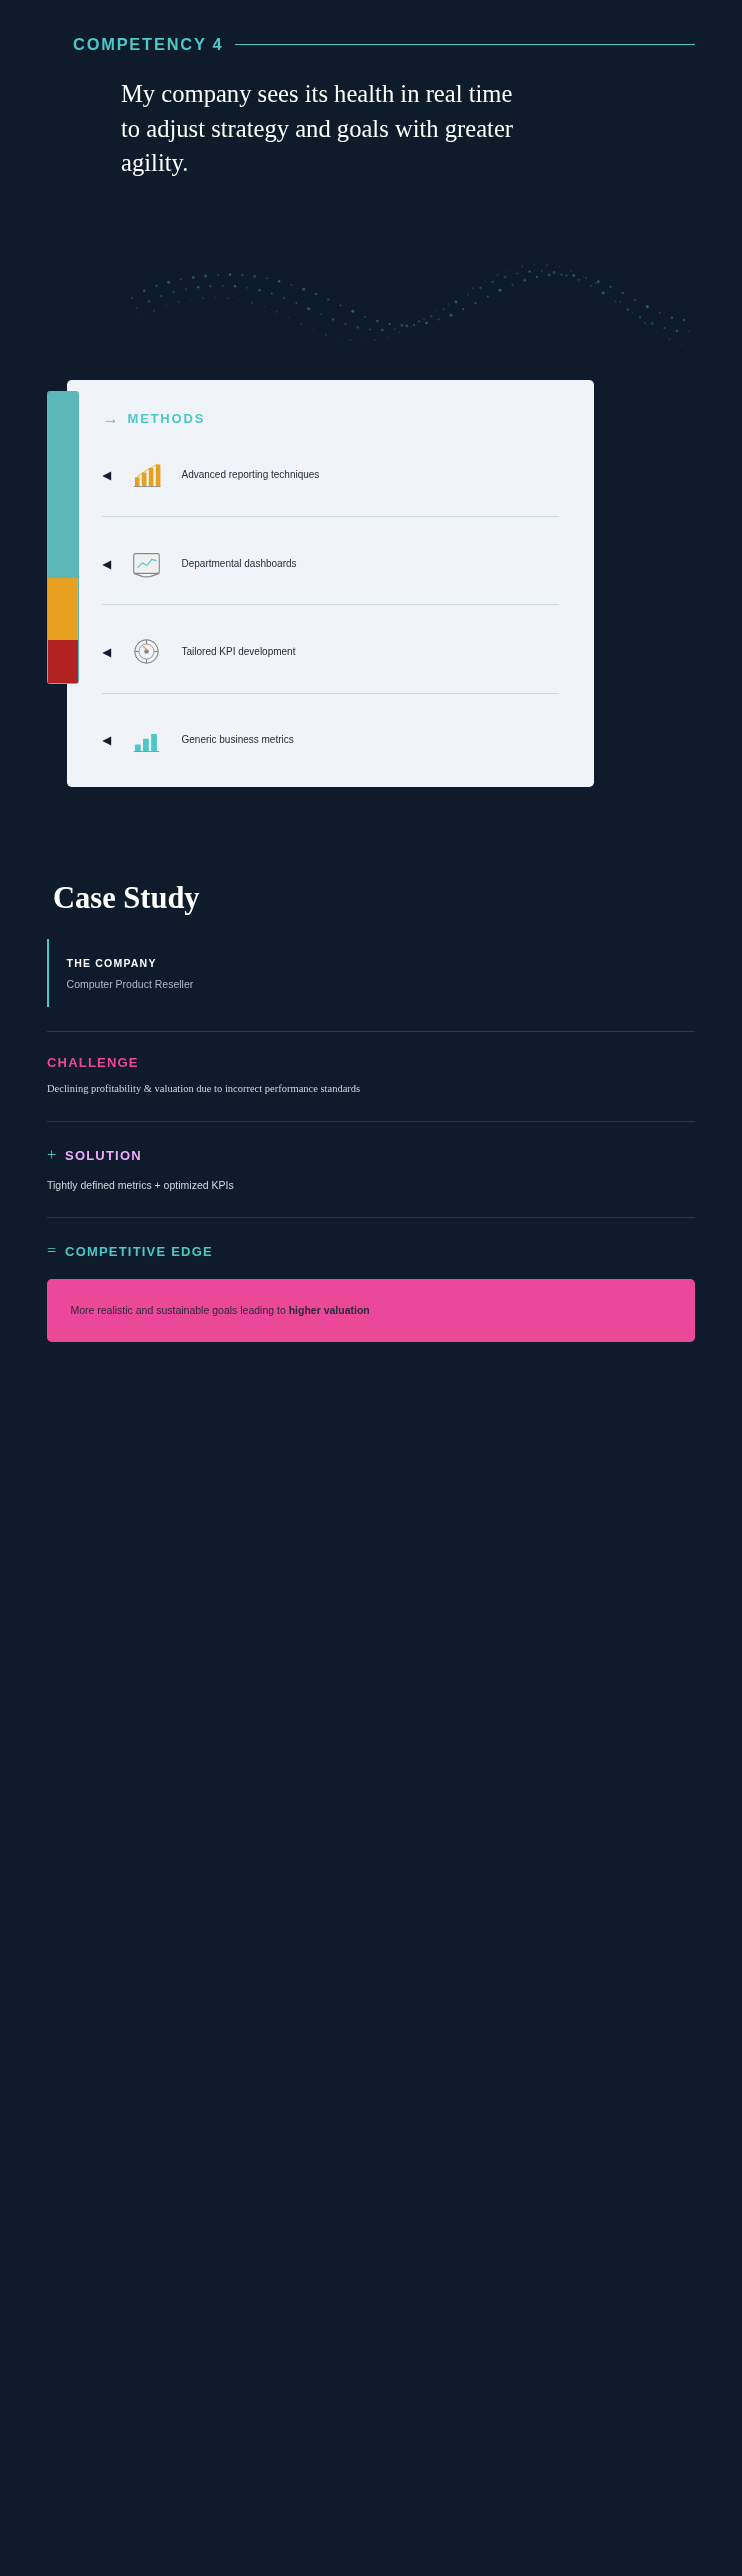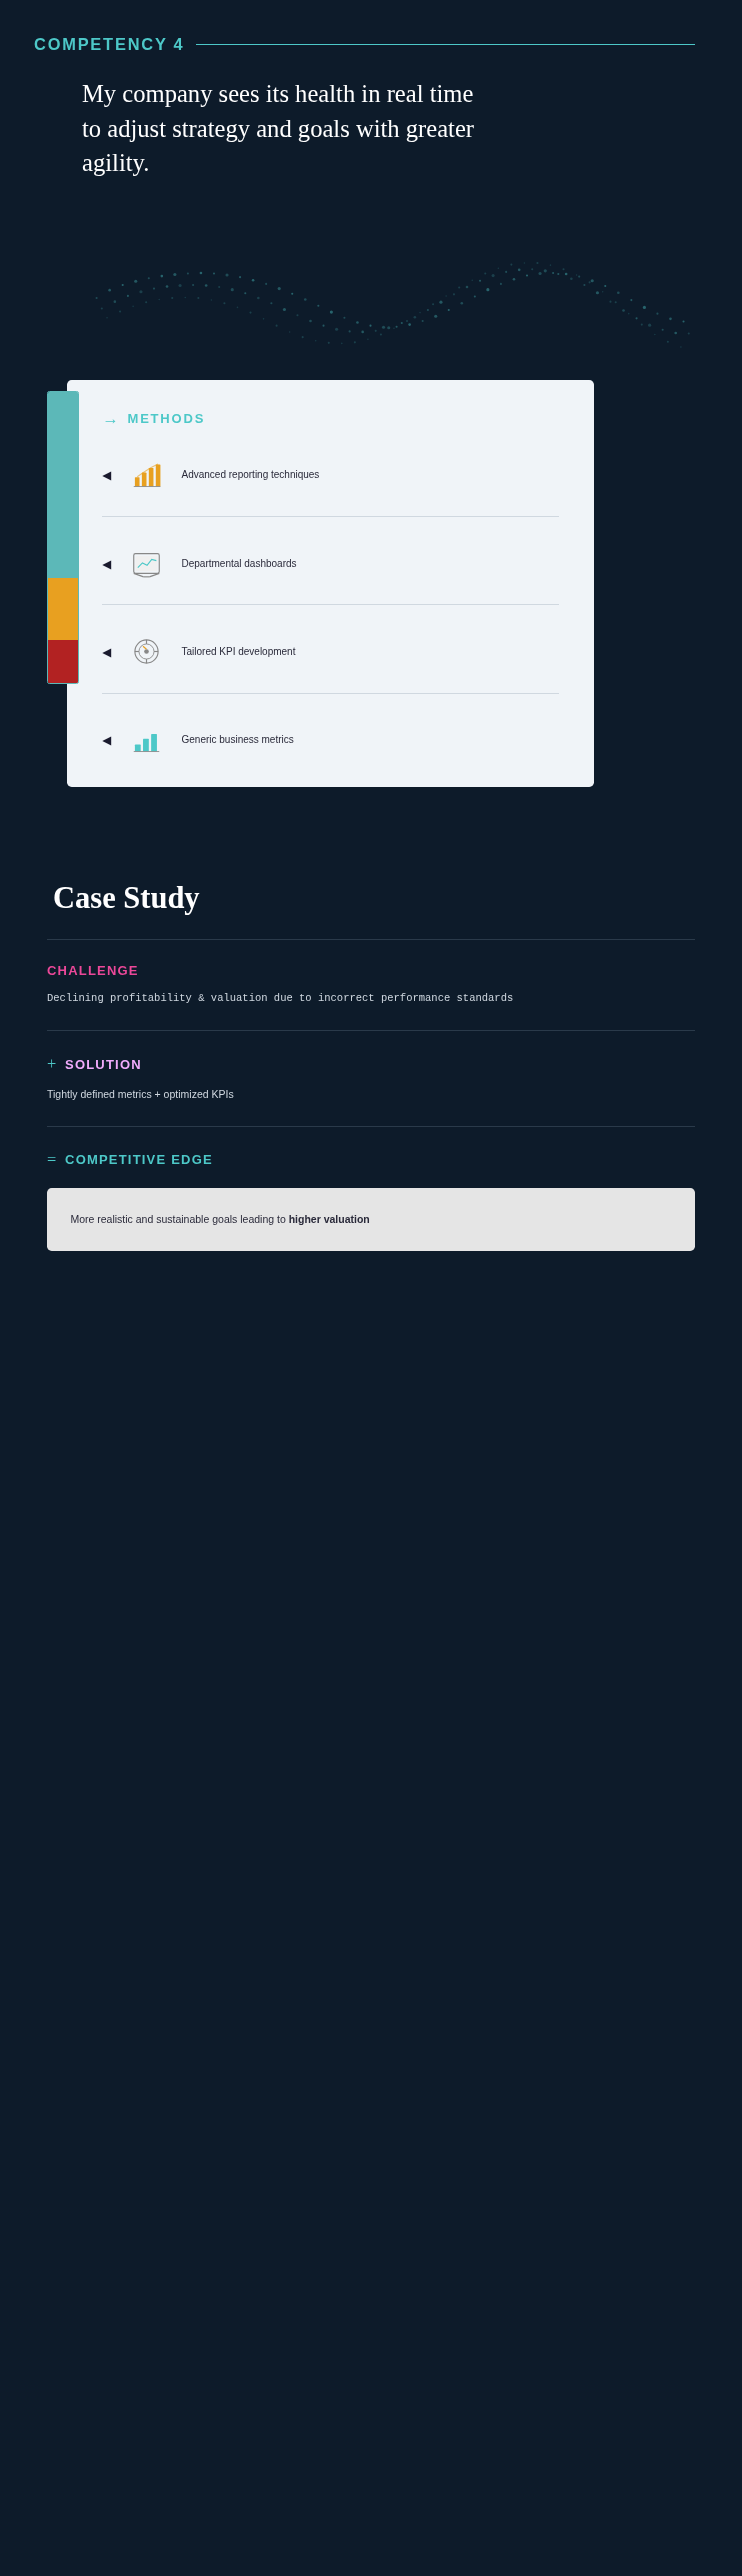--- a/index.html
+++ b/index.html
@@ -8,21 +8,21 @@
       background-color: #0d1b2a;
       color: #ffffff;
       width: 742px;
       min-height: 2576px;
       overflow-x: hidden;
     }
 
     
     .hero-section {
       background-color: #0d1b2a;
-      padding: 35px 47px 0 34px;
+      padding: 35px 47px 0 73px;
       position: relative;
     }
 
     .competency-header {
       display: flex;
       align-items: center;
       margin-bottom: 23.4px;
     }
 
     .competency-label {
@@ -228,21 +228,21 @@
       font-family: 'Arial', sans-serif;
       font-size: 13px;
       font-weight: 700;
       color: #ec4899;
       letter-spacing: 1.2px;
       text-transform: uppercase;
       margin-bottom: 11.7px;
     }
 
     .challenge-text {
-      font-family: Liberation Mono, monospace;
+      font-family: Liberation Serif, serif;
       font-size: 10.5px;
       color: #d0d8e0;
       line-height: 1.6;
     }
 
     .solution-block {
       margin-bottom: 23.4px;
     }
 
     .solution-header {
@@ -294,21 +294,21 @@
     .competitive-label {
       font-family: 'Arial', sans-serif;
       font-size: 13px;
       font-weight: 700;
       color: #4dc8c8;
       letter-spacing: 1.2px;
       text-transform: uppercase;
     }
 
     .competitive-card {
-      background-color: #e5e5e5;
+      background-color: #ec4899;
       border-radius: 4.7px;
       padding: 23.4px 23.4px;
     }
 
     .competitive-text {
       font-family: 'Arial', sans-serif;
       font-size: 10.5px;
       color: #2a2a3a;
       line-height: 1.6;
     }
@@ -564,20 +564,24 @@
         </svg>
       </div>
       <span class="method-text">Generic business metrics</span>
     </div>
   </div>
 </div>
 
 <div class="case-study-section">
   <h2 class="case-study-title">Case Study</h2>
 
+  <div class="company-block">
+    <div class="company-label">THE COMPANY</div>
+    <div class="company-value">Computer Product Reseller</div>
+  </div>
 
   <div class="divider-line"></div>
 
   <div class="challenge-block">
     <div class="challenge-label">CHALLENGE</div>
     <div class="challenge-text">Declining profitability &amp; valuation due to incorrect performance standards</div>
   </div>
 
   <div class="divider-line"></div>
 

